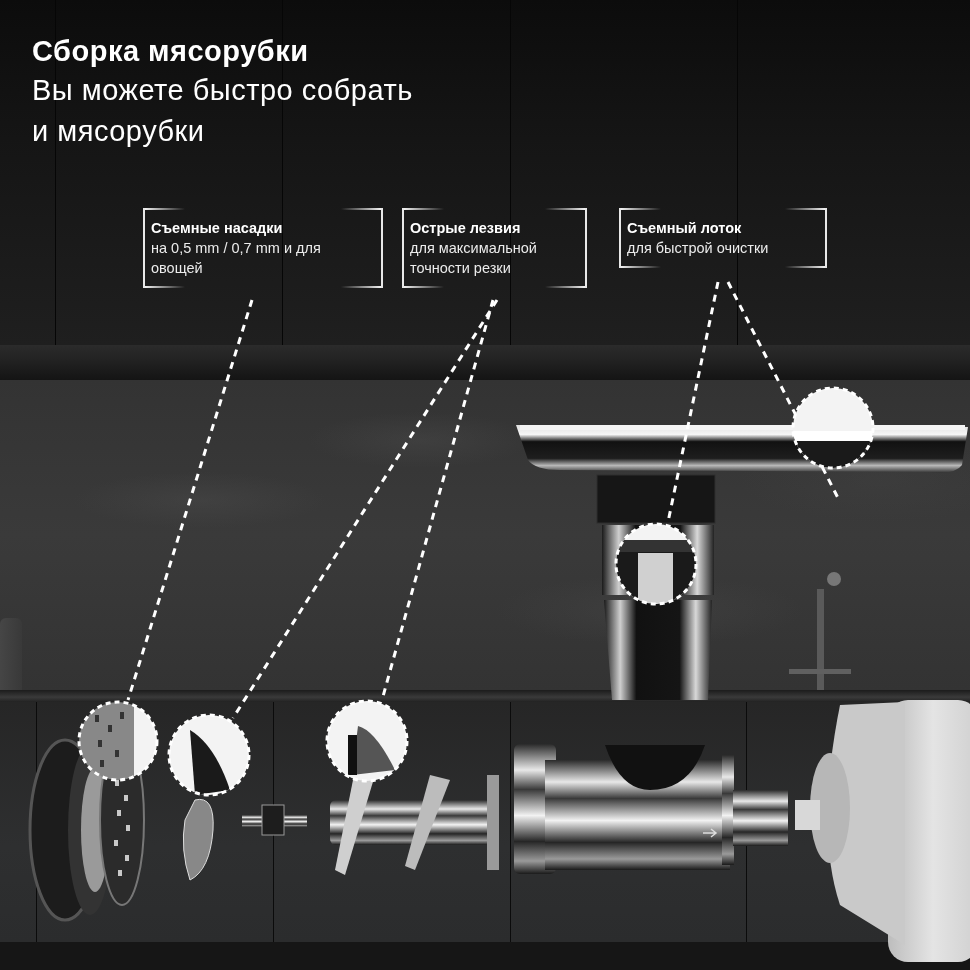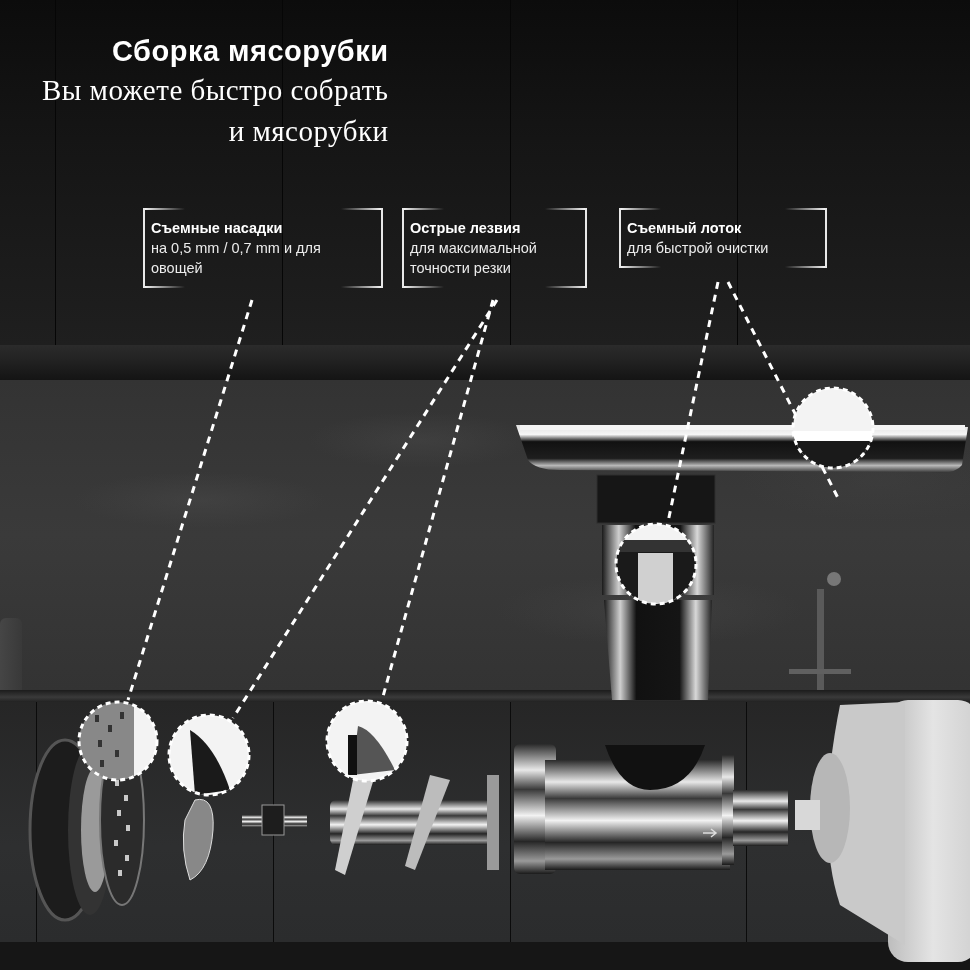--- a/index.html
+++ b/index.html
@@ -32,23 +32,23 @@
 
   
   .bottle { position:absolute; left:0; top:618px; width:22px; height:72px; background:linear-gradient(90deg,#4a4a4a,#3a3a3a); border-radius:6px 6px 0 0; opacity:.8; }
 
   
   .faucet-stem { position:absolute; left:817px; top:589px; width:7px; height:106px; background:#5a5a5a; }
   .faucet-head { position:absolute; left:827px; top:572px; width:14px; height:14px; border-radius:50%; background:#777; }
   .faucet-bar { position:absolute; left:789px; top:669px; width:62px; height:5px; background:#606060; }
 
   
-  .headline { position:absolute; left:42px; top:32px; color:#fff;text-align:right; }
+  .headline { position:absolute; left:32px; top:32px; color:#fff; }
   .title { font-family:"Liberation Sans", sans-serif; font-weight:700; font-size:29px; letter-spacing:.5px; line-height:38px; }
-  .subtitle { font-family:Liberation Serif, serif; font-weight:400; font-size:29px; line-height:41px; letter-spacing:.5px; }
+  .subtitle { font-family:Liberation Sans, sans-serif; font-weight:400; font-size:29px; line-height:41px; letter-spacing:.5px; }
 
   
   .callout { position:absolute; color:#fff; font-family:"Liberation Sans", sans-serif; }
   .callout .bracket-l, .callout .bracket-r { position:absolute; top:0; bottom:0; width:40px; pointer-events:none; }
   .callout .bracket-l { left:0; border-left:2px solid #e8e8e8; }
   .callout .bracket-l::before, .callout .bracket-l::after { content:""; position:absolute; left:0; height:2px; width:40px; background:linear-gradient(90deg,#f2f2f2,rgba(255,255,255,0)); }
   .callout .bracket-l::before { top:0; } .callout .bracket-l::after { bottom:0; }
   .callout .bracket-r { right:0; border-right:2px solid #e8e8e8; }
   .callout .bracket-r::before, .callout .bracket-r::after { content:""; position:absolute; right:0; height:2px; width:40px; background:linear-gradient(270deg,#f2f2f2,rgba(255,255,255,0)); }
   .callout .bracket-r::before { top:0; } .callout .bracket-r::after { bottom:0; }

